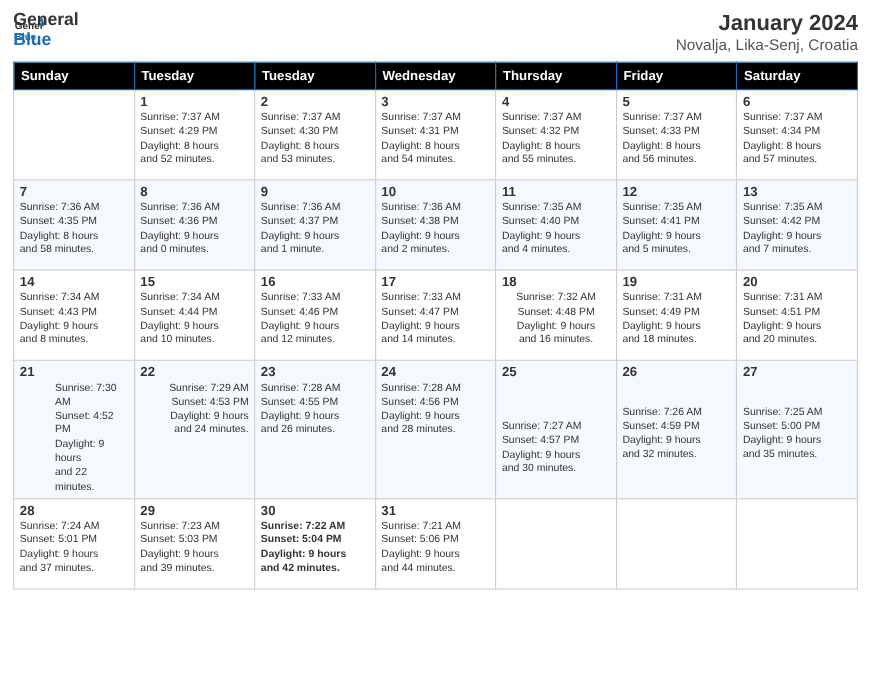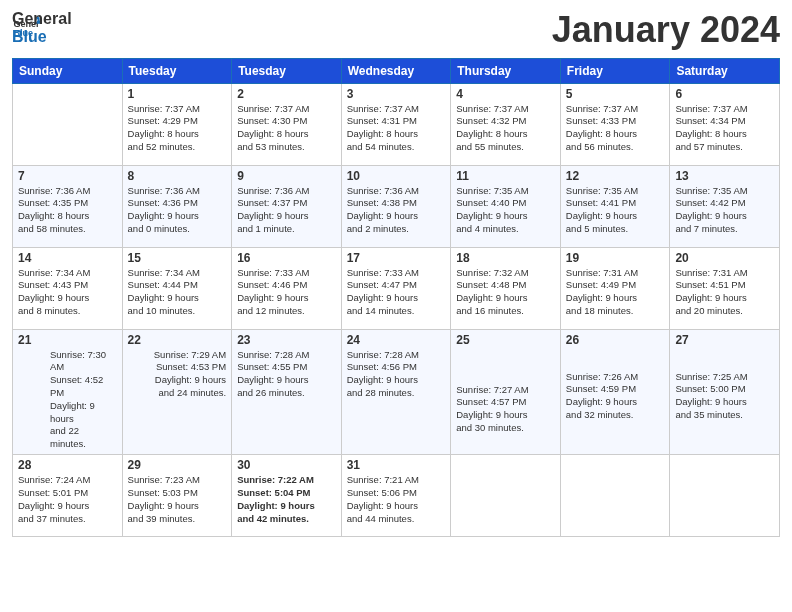--- a/index.html
+++ b/index.html
@@ -28,21 +28,21 @@
     }
     .logo-icon {
       width: 28px;
       height: 28px;
       margin-right: 2px;
     }
     .title-section {
       text-align: right;
     }
     .month-title {
-      font-size: 36px;
+      font-size: 20px;
       font-weight: bold;
       color: #333;
       line-height: 1.1;
     }
     .location {
       font-size: 14px;
       color: #555;
     }
     .calendar {
       width: 100%;
@@ -80,21 +80,21 @@
     .empty-cell {
       background: #f9f9f9;
     }
     tr:nth-child(even) td {
       background-color: #f5f8ff;
     }
     tr:nth-child(odd) td {
       background-color: #fff;
     }
     .calendar thead tr th {
-      background-color: #1d4ed8;
+      background-color: #000000;
     }
   </style>
 </head>
 <body>
 
 <div class="container">
   <div class="header">
     <div class="logo">
       <svg class="logo-icon" viewBox="0 0 40 40" xmlns="http://www.w3.org/2000/svg">
         <text x="2" y="18" font-size="13" font-weight="bold" fill="#333" font-family="Arial">General</text>
@@ -102,20 +102,21 @@
         <polygon points="34,8 40,8 37,2" fill="#1a6eb5"></polygon>
         <polygon points="34,14 42,14 38,6" fill="#1a6eb5"></polygon>
       </svg>
       <div style="display:flex;flex-direction:column;line-height:1.1;margin-left:-30px;">
         <span style="font-size:16px;font-weight:bold;color:#333;">General</span>
         <span style="font-size:16px;font-weight:bold;color:#1a6eb5;">Blue</span>
       </div>
     </div>
     <div class="title-section">
       <div class="month-title">January 2024</div>
+      <div class="location">Novalja, Lika-Senj, Croatia</div>
     </div>
   </div>
 
   <table class="calendar">
     <thead>
       <tr>
         <th>Sunday</th>
         <th>Tuesday</th>
         <th>Tuesday</th>
         <th>Wednesday</th>
@@ -245,21 +246,21 @@
           </td>
           <td>
             <span class="day-number">17</span>
             <div class="day-info" style="white-space: pre-line;">Sunrise: 7:33 AM
 Sunset: 4:47 PM
 Daylight: 9 hours
 and 14 minutes.</div>
           </td>
           <td>
             <span class="day-number">18</span>
-            <div class="day-info" style="white-space: pre-line;">Sunrise: 7:32 AM
+            <div class="day-info" style="white-space: pre-line; text-align: center;">Sunrise: 7:32 AM
 Sunset: 4:48 PM
 Daylight: 9 hours
 and 16 minutes.</div>
           </td>
           <td>
             <span class="day-number">19</span>
             <div class="day-info" style="white-space: pre-line;">Sunrise: 7:31 AM
 Sunset: 4:49 PM
 Daylight: 9 hours
 and 18 minutes.</div>

